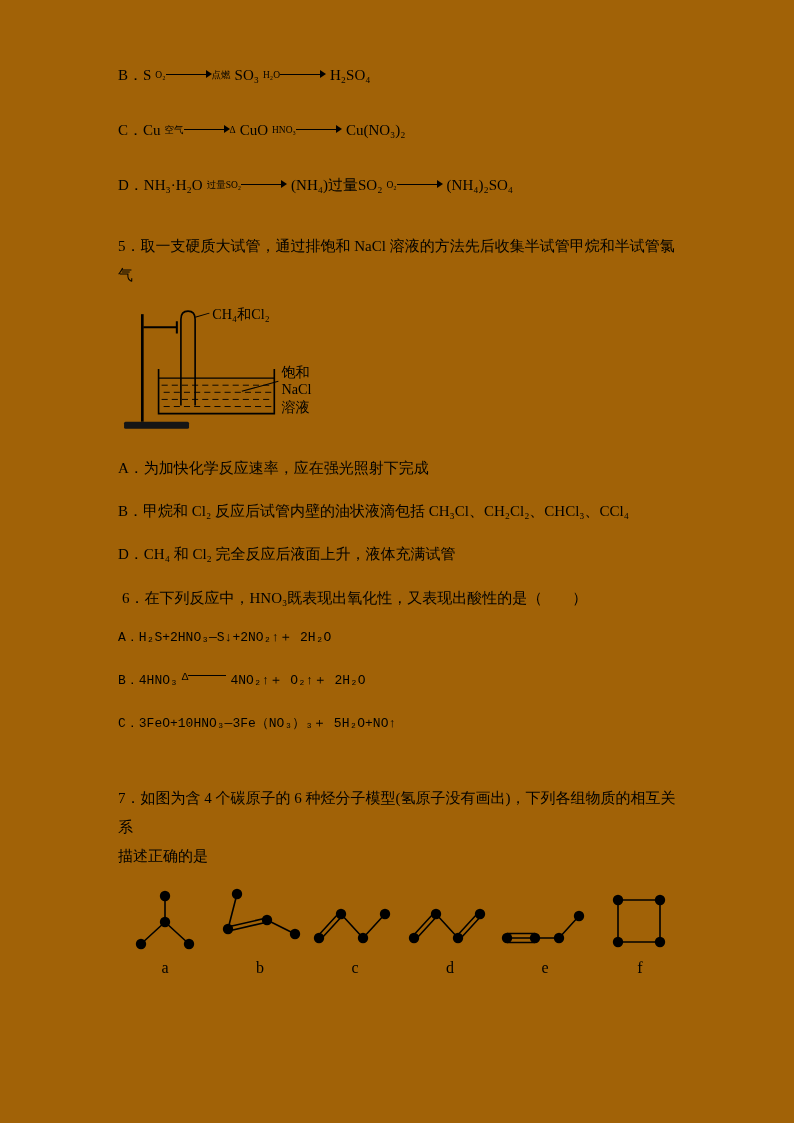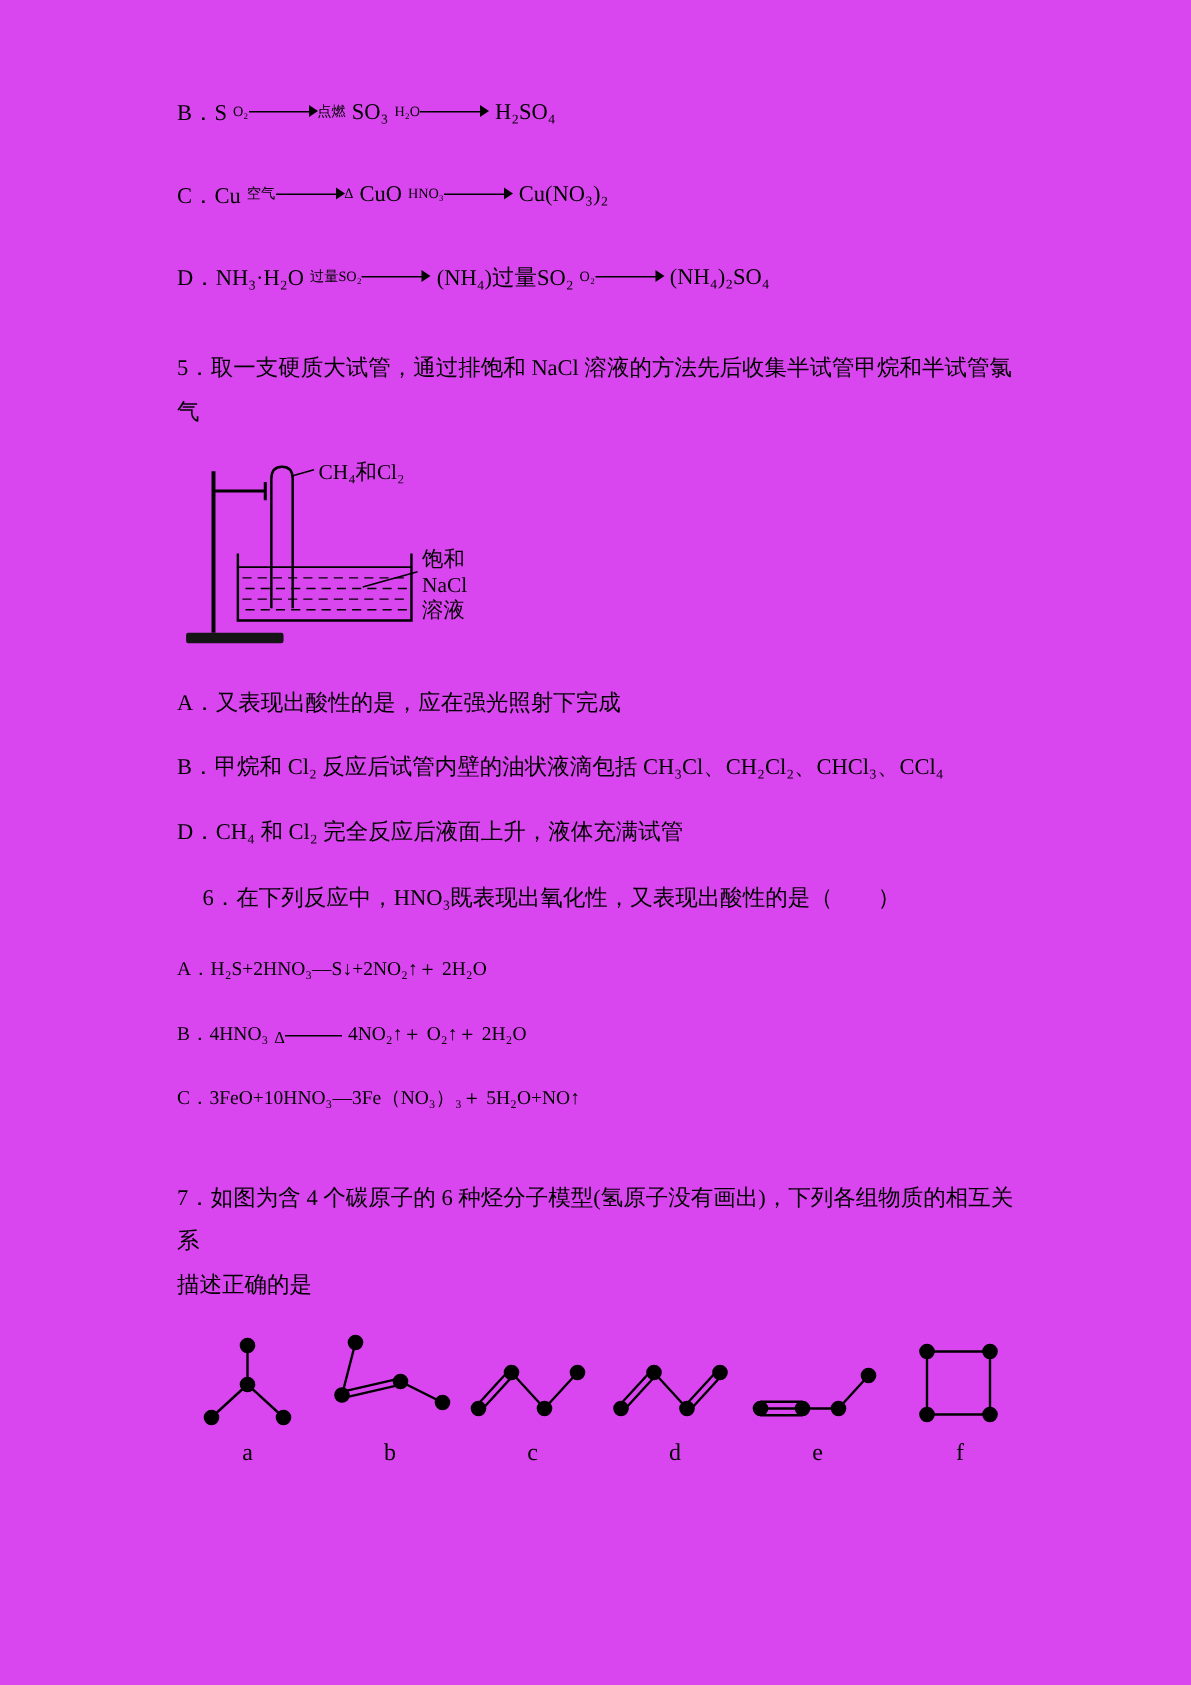--- a/index.html
+++ b/index.html
@@ -1,45 +1,45 @@
 <!DOCTYPE html>
 <html><head>
 <meta charset="utf-8">
 <style>
   html,body{margin:0;padding:0;background:#ffffff;}
   .page{
     position:relative;
     width:794px;height:1123px;
-    background:#d946ef;
+    background:#a16207;
     box-sizing:border-box;
     padding:58px 110px 0 118px;
     font-family:"Liberation Serif","DejaVu Serif",serif;
     font-size:15px;color:#000;
     overflow:hidden;
   }
   
   .eq-line{display:flex;align-items:center;height:34px;margin-bottom:21px;white-space:pre;}
   .rx{display:inline-flex;flex-direction:row;align-items:center;margin:0 4px;}
   .rx-top,.rx-bot{font-size:9.5px;line-height:1.1;min-height:11px;display:block;text-align:center;}
   .rx-mid{position:relative;align-self:stretch;min-width:46px;height:9px;display:block;}
   .rx-mid::before{content:"";position:absolute;left:0;right:4px;top:4px;border-top:1.2px solid #000;}
   .arr .rx-mid::after{content:"";position:absolute;right:0;top:0.5px;width:0;height:0;
     border-left:6px solid #000;border-top:4px solid transparent;border-bottom:4px solid transparent;}
   .lin .rx-mid{min-width:38px;}
   .lin .rx-mid::before{right:0;}
 
   .stem{margin:30px 0 14px 0;line-height:29px;}
-  .stem-q6{margin:24px 0 20px 17px;line-height:20px;}
+  .stem-q6{margin:24px 0 20px 4px;line-height:20px;}
   .stem-q7{margin:44px 0 16px 0;line-height:29px;}
 
   .apparatus-wrap{margin:0 0 16px 4px;}
 
   .opt5{margin-bottom:23px;line-height:20px;}
-  .opt6{display:flex;align-items:flex-end;min-height:26px;margin-bottom:17px;
-        font-family:Liberation Serif, serif;font-size:13px;white-space:pre;}
+  .opt6{display:flex;align-items:flex-start;min-height:26px;margin-bottom:17px;
+        font-family:Liberation Mono, monospace;font-size:13px;white-space:pre;}
   .opt6 .rx-top{font-size:11px;}
 
   .models{display:flex;justify-content:space-between;width:565px;margin:14px 0 0 2px;}
   .model{margin:0;display:flex;flex-direction:column;align-items:center;}
   .model figcaption{font-size:16px;margin-top:4px;}
   .bond{stroke:#000;stroke-width:1.6;fill:none;}
   .atom{fill:#000;stroke:none;}
 </style>
 </head>
 <body>
@@ -79,21 +79,21 @@
       <line x1="118" y1="86" x2="154" y2="76" stroke="#000" stroke-width="1"></line>
       <g fill="#000" stroke="none" font-size="14">
         <text x="89" y="15">CH₄和Cl₂</text>
         <text x="157" y="72">饱和</text>
         <text x="157" y="89">NaCl</text>
         <text x="157" y="106">溶液</text>
       </g>
     </svg>
   </div>
 
-  <div class="opt5">A．又表现出酸性的是，应在强光照射下完成</div>
+  <div class="opt5">A．为加快化学反应速率，应在强光照射下完成</div>
   <div class="opt5">B．甲烷和 Cl₂ 反应后试管内壁的油状液滴包括 CH₃Cl、CH₂Cl₂、CHCl₃、CCl₄</div>
   <div class="opt5">D．CH₄ 和 Cl₂ 完全反应后液面上升，液体充满试管</div>
 
   <p class="stem-q6">6．在下列反应中，HNO₃既表现出氧化性，又表现出酸性的是（　　）</p>
   <div class="opt6"><span>A．H₂S+2HNO₃—S↓+2NO₂↑＋ 2H₂O</span></div>
   <div class="opt6"><span>B．4HNO₃</span><span class="rx lin"><span class="rx-top">Δ</span><span class="rx-mid"></span><span class="rx-bot"></span></span><span>4NO₂↑＋ O₂↑＋ 2H₂O</span></div>
   <div class="opt6"><span>C．3FeO+10HNO₃—3Fe（NO₃）₃＋ 5H₂O+NO↑</span></div>
 
   <p class="stem-q7"><span>7．如图为含 4 个碳原子的 6 种烃分子模型(氢原子没有画出)，下列各组物质的相互关系</span><br><span>描述正确的是</span></p>
 

